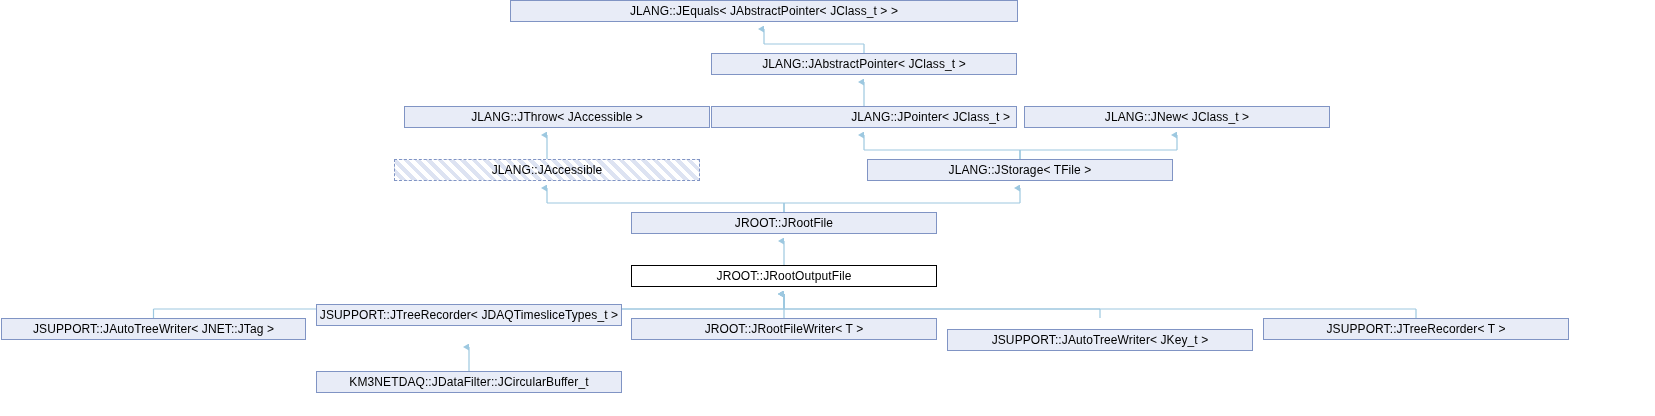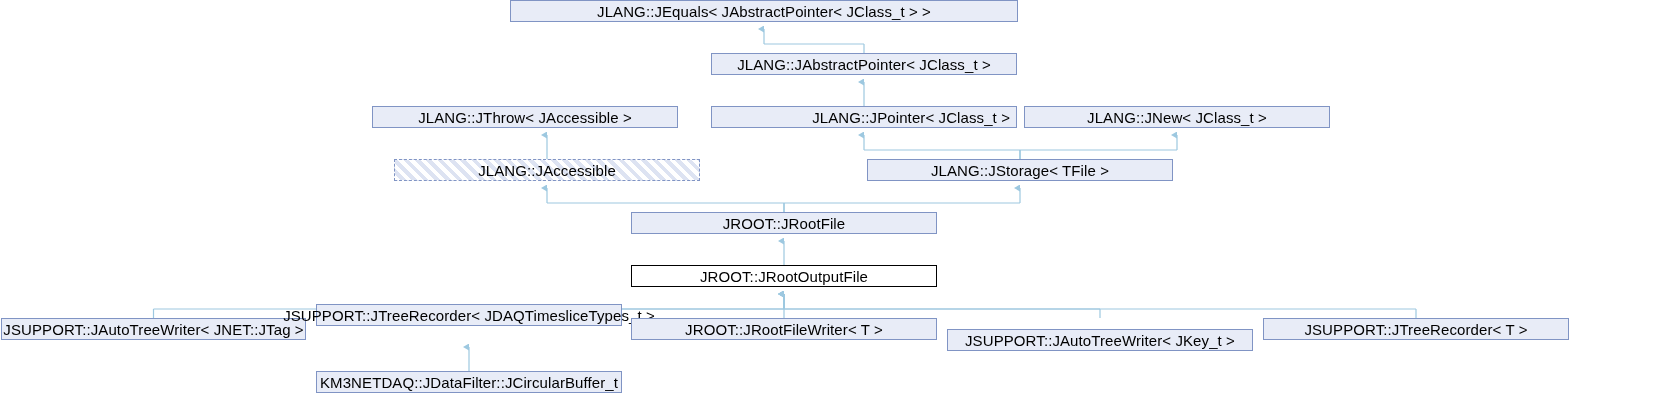--- a/index.html
+++ b/index.html
@@ -22,21 +22,21 @@
     width: 1655px;
     height: 416px;
     pointer-events: none;
   }
   .node {
     position: absolute;
     box-sizing: border-box;
     display: flex;
     align-items: center;
     justify-content: center;
-    font-size: 15px;
+    font-size: 12px;
     letter-spacing: 0.1px;
     color: #000000;
     white-space: nowrap;
     background: #e8ecf7;
     border: 1px solid #8094c4;
   }
   .node.current {
     background: #ffffff;
     border: 1.6px solid #000000;
   }
@@ -99,21 +99,21 @@
       <line x1="784" y1="309" x2="784" y2="294" stroke="#9dc8e0" stroke-width="1.2" marker-end="url(#arrowup)"></line>
       <line x1="469" y1="371" x2="469" y2="347" stroke="#9dc8e0" stroke-width="1.2" marker-end="url(#arrowup)"></line>
     </svg>
   <div id="nodes">
       <div class="node" style="left: 510px; top: 0px; width: 508px; height: 22px;">
         <span class="node-label">JLANG::JEquals&lt; JAbstractPointer&lt; JClass_t &gt; &gt;</span>
       </div>
       <div class="node" style="left: 711px; top: 53px; width: 306px; height: 22px;">
         <span class="node-label">JLANG::JAbstractPointer&lt; JClass_t &gt;</span>
       </div>
-      <div class="node" style="left: 372px; top: 106px; width: 306px; height: 22px;">
+      <div class="node" style="left: 404px; top: 106px; width: 306px; height: 22px;">
         <span class="node-label">JLANG::JThrow&lt; JAccessible &gt;</span>
       </div>
       <div class="node" style="left: 711px; top: 106px; width: 306px; height: 22px; justify-content: flex-end;">
         <span class="node-label">JLANG::JPointer&lt; JClass_t &gt;</span>
       </div>
       <div class="node" style="left: 1024px; top: 106px; width: 306px; height: 22px;">
         <span class="node-label">JLANG::JNew&lt; JClass_t &gt;</span>
       </div>
       <div class="node abstract" style="left: 394px; top: 159px; width: 306px; height: 22px;">
         <span class="node-label">JLANG::JAccessible</span>

